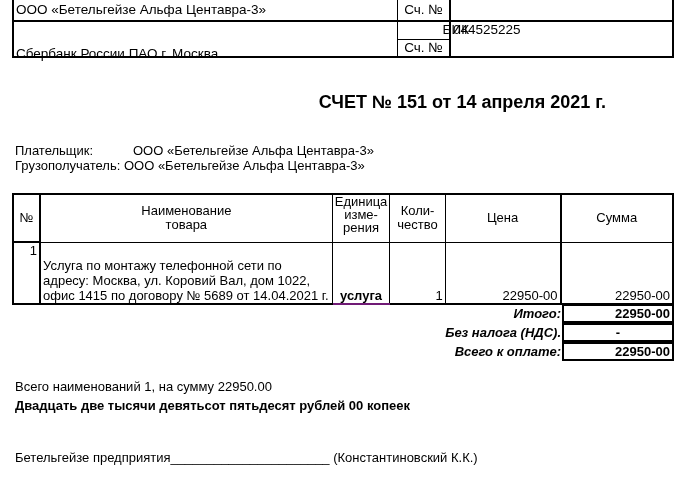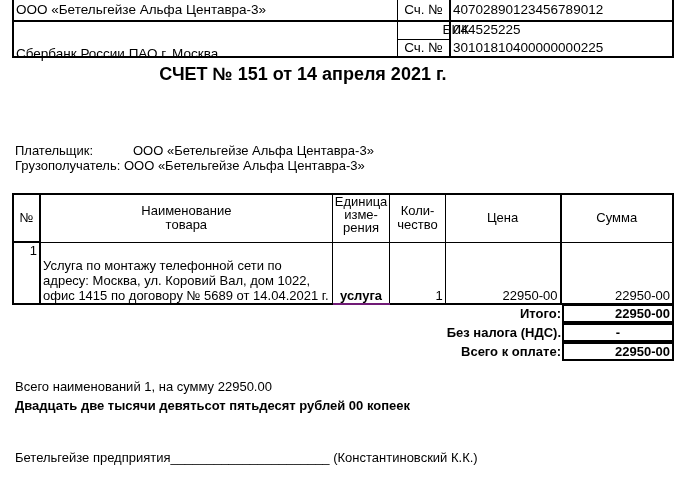--- a/index.html
+++ b/index.html
@@ -2,48 +2,46 @@
 <html><head>
 <meta charset="utf-8">
 <style>
   html, body { margin:0; padding:0; background:#ffffff; }
   body { width:686px; height:497px; position:relative; overflow:hidden;
          font-family:"Liberation Sans", sans-serif; color:#000; font-size:13px; }
   .abs { position:absolute; }
   .bank { left:12px; top:-2px; width:662px; height:60px; border:2px solid #000; border-top:none; box-sizing:border-box; }
   .bank .line { position:absolute; background:#000; }
   .cell { position:absolute; white-space:nowrap; line-height:18px; font-size:13.5px; }
-  .title { left:0; width:606px; top:64px; text-align:center; font-weight:bold; font-size:18px; }
+  .title { left:0; width:606px; top:92px; text-align:right; font-weight:bold; font-size:18px; }
   .party { left:15px; font-size:13px; line-height:15px; white-space:nowrap; }
   table.items { position:absolute; left:12px; top:193px; border-collapse:collapse; width:662px; font-size:13px; }
   table.items td, table.items th { border:1px solid #000; padding:0 2px; font-weight:normal; }
   table.items th { text-align:center; line-height:14px; height:46px; }
   table.items td { vertical-align:bottom; line-height:15px; height:60px; }
   .outer { border:2px solid #000 !important; }
-  .tot-label { position:absolute; right:125px; font-weight:bold; font-size:13px; text-align:right; white-space:nowrap; }
+  .tot-label { position:absolute; right:125px; font-weight:bold; font-size:13px; text-align:right; white-space:nowrap;font-style:italic; }
   .tot-box { position:absolute; left:562px; width:112px; height:19px; border:2px solid #000; box-sizing:border-box; font-weight:bold; font-size:13px; text-align:right; padding-right:2px; line-height:15px; }
 </style>
 </head>
 <body>
 
 <div class="abs bank">
   <div class="line" style="left:383px; top:0; width:1px; height:60px;"></div>
   <div class="line" style="left:435px; top:0; width:2px; height:60px;"></div>
   <div class="line" style="left:0; top:22px; width:660px; height:2px;"></div>
   <div class="line" style="left:383px; top:41px; width:52px; height:1px;"></div>
 
   <div class="cell" style="left:2px; top:3px;">ООО «Бетельгейзе Альфа Центавра-3»</div>
   <div class="cell" style="left:384px; top:3px; width:51px; text-align:center;">Сч. №</div>
-  <div class="cell" style="left:439px; top:3px;">40702890123456789012</div>
 
   <div class="cell" style="left:2px; top:47px;">Сбербанк России ПАО г. Москва</div>
   <div class="cell" style="left:404px; top:23px; width:51px; text-align:right;">БИК</div>
   <div class="cell" style="left:439px; top:23px;">044525225</div>
   <div class="cell" style="left:384px; top:41px; width:51px; text-align:center;">Сч. №</div>
-  <div class="cell" style="left:439px; top:41px;">30101810400000000225</div>
 </div>
 
 <div class="abs title">СЧЕТ № 151 от 14 апреля 2021 г.</div>
 
 <div class="abs party" style="top:143px;">
   <span style="display:inline-block; width:118px;">Плательщик:</span><span>ООО «Бетельгейзе Альфа Центавра-3»</span>
 </div>
 <div class="abs party" style="top:158px;">
   <span>Грузополучатель:</span> <span>ООО «Бетельгейзе Альфа Центавра-3»</span>
 </div>

